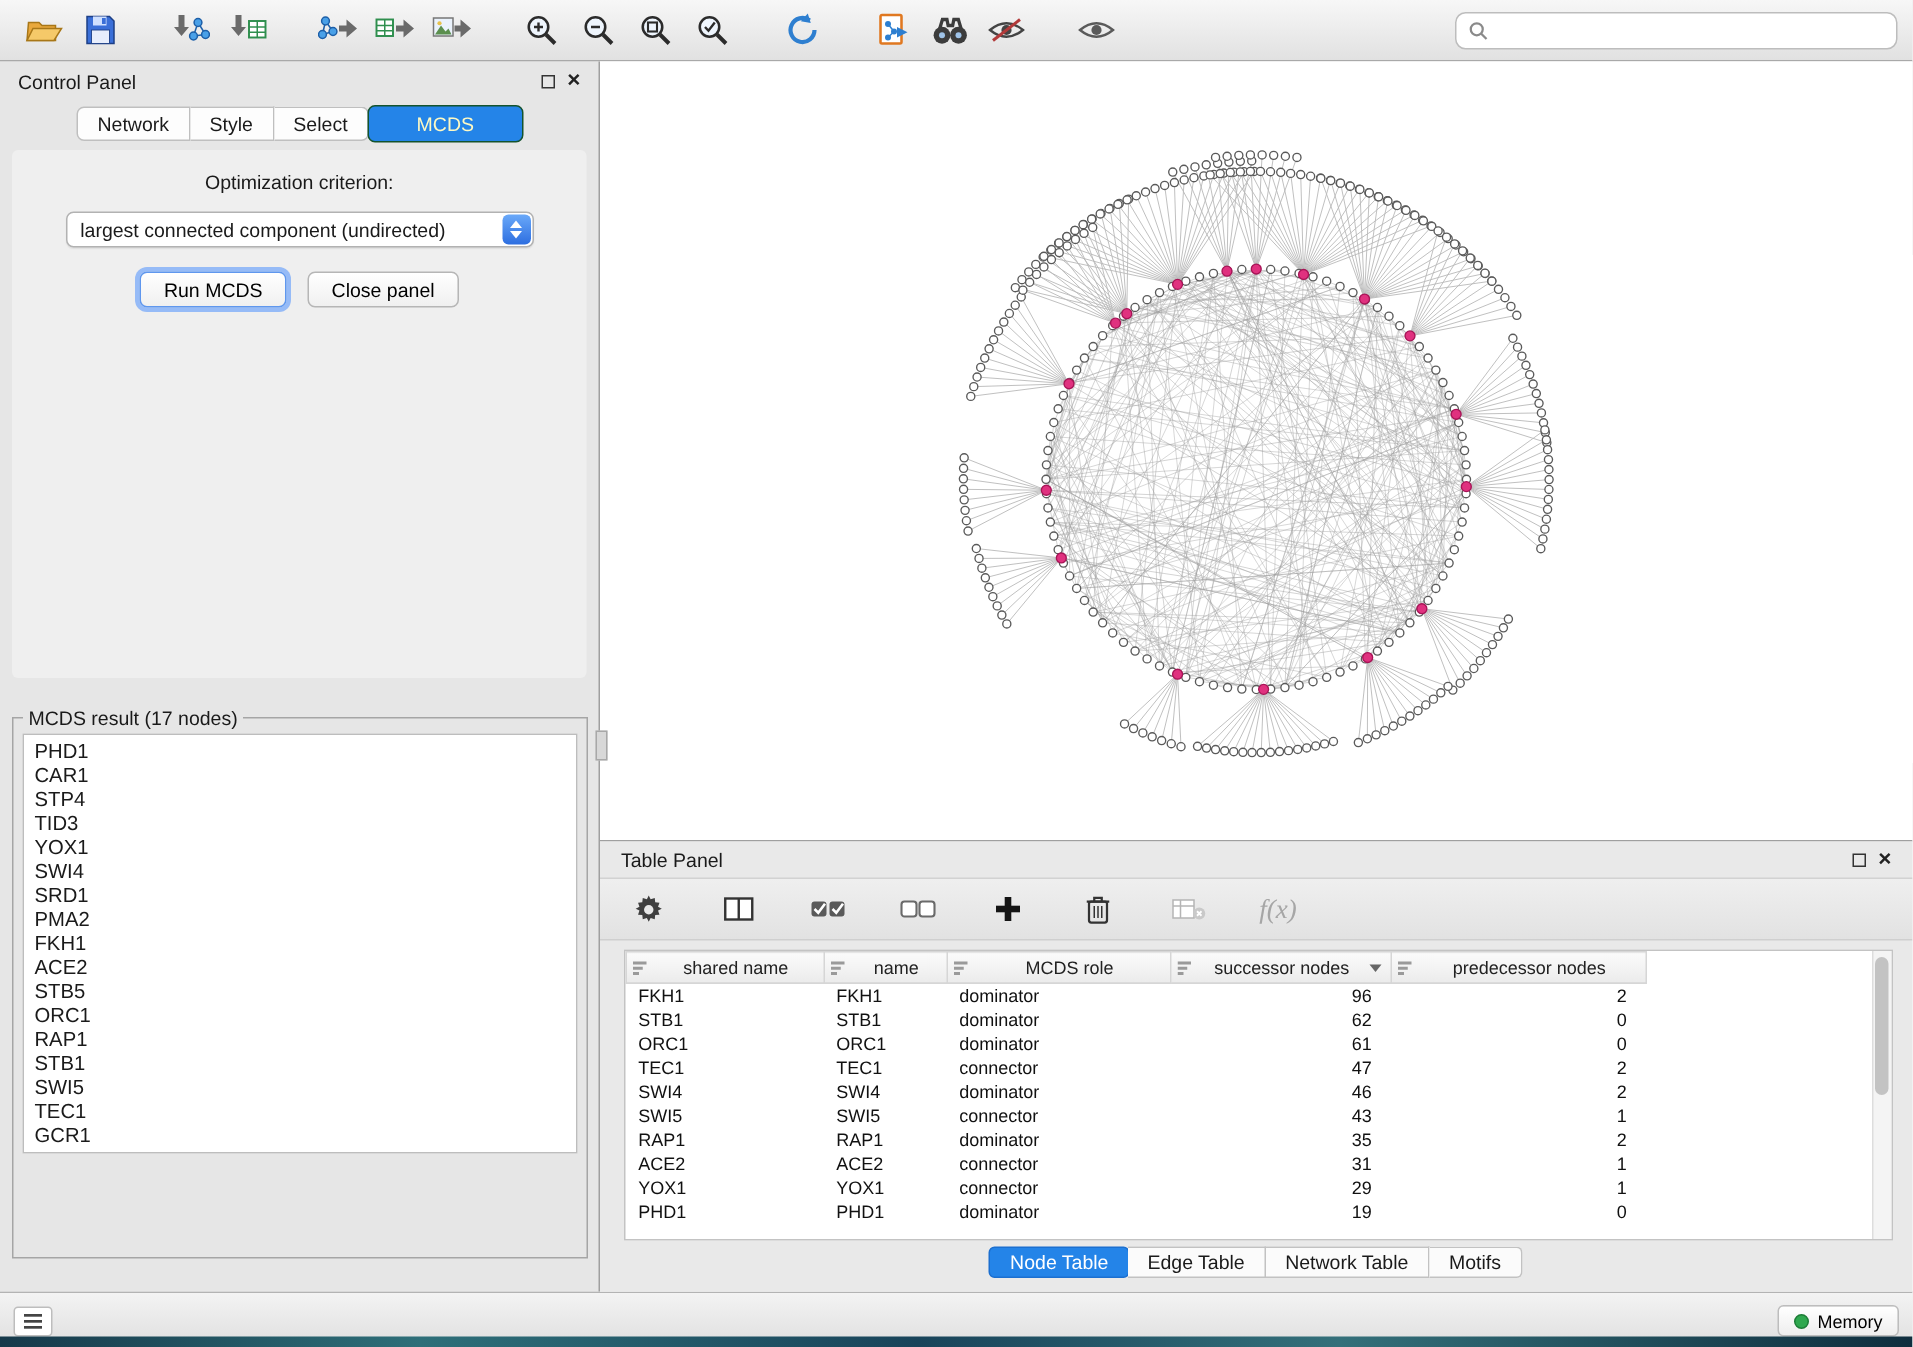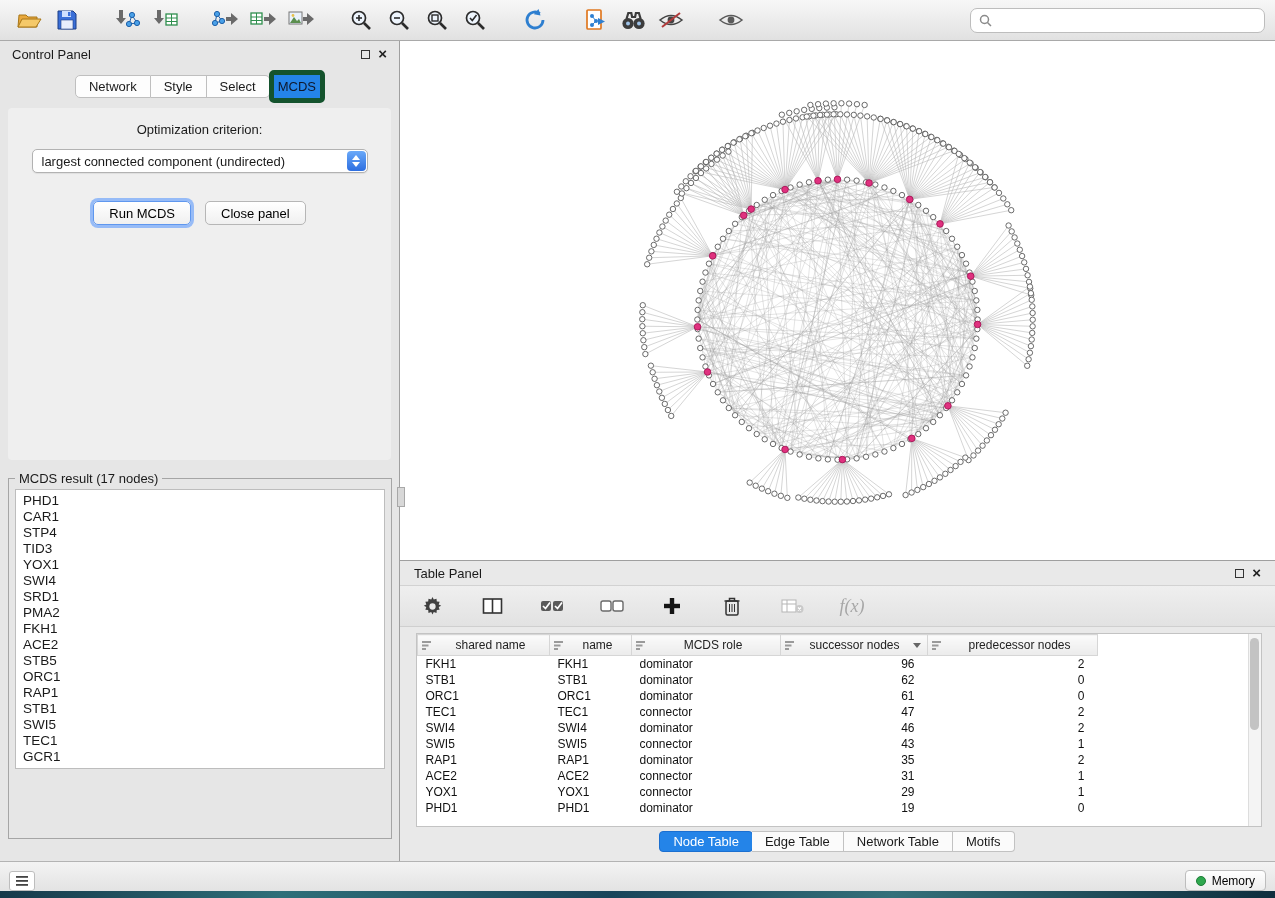--- a/index.html
+++ b/index.html
@@ -26,33 +26,33 @@
   .control-panel { width:400px; flex:none; background:#e6e6e6; border-right:1px solid #9f9f9f;
                    display:flex; flex-direction:column; }
   .cp-header { height:26px; flex:none; display:flex; align-items:center; padding:0 12px; font-size:13px; }
   .win-icons { margin-left:auto; display:flex; align-items:center; gap:8px; }
   .float-box { width:9px; height:9px; border:1.5px solid #333; display:inline-block; }
   .x-glyph { font-size:15px; font-weight:bold; line-height:12px; color:#222; }
   .cp-tabs { display:flex; justify-content:center; align-items:center; margin:4px 0 0; position:relative; z-index:2; }
   .cp-tab { font-size:13px; padding:3px 13px; background:#fdfdfd; border:1px solid #bfbfbf; border-left:none; cursor:default; }
   .cp-tab:first-child { border-left:1px solid #bfbfbf; border-radius:5px 0 0 5px; }
   .cp-tab.last { border-radius:0 5px 5px 0; }
-  .cp-tab.active { background:#2484e8; color:#0f172a; border:5px solid #14532d; border-radius:5px; padding:4px 4px; margin:-1px -1px; }
+  .cp-tab.active { background:#2484e8; color:#fef9c3; border:1px solid #14532d; border-radius:5px; padding:4px 32px; margin:-1px -1px; }
   .cp-body { margin:6px 8px 0; background:#efefef; border-radius:4px; padding-top:14px;
              display:flex; flex-direction:column; align-items:center; height:352px; flex:none; }
   .opt-label { font-size:13px; margin-bottom:12px; }
-  .mac-select { width:336px; height:24px; background:#fff; border:1px solid #b2b2b2; border-radius:5px;
+  .mac-select { width:312px; height:24px; background:#fff; border:1px solid #b2b2b2; border-radius:5px;
                 position:relative; display:flex; align-items:center; padding-left:9px; font-size:13px;
                 box-shadow:0 1px 1px rgba(0,0,0,.07); }
   .stepper { position:absolute; right:1px; top:1px; bottom:1px; width:19px; border-radius:4px;
              background:linear-gradient(#6aa9f9,#2d6ee0); display:flex; flex-direction:column;
              align-items:center; justify-content:center; gap:2px; }
   .tri-up { width:0; height:0; border-left:4px solid transparent; border-right:4px solid transparent; border-bottom:5px solid #fff; }
   .tri-dn { width:0; height:0; border-left:4px solid transparent; border-right:4px solid transparent; border-top:5px solid #fff; }
-  .btn-row { display:flex; gap:14px; margin-top:28px; }
+  .btn-row { display:flex; gap:14px; margin-top:16px; }
   .mac-btn { height:24px; padding:0 15px; background:linear-gradient(#ffffff,#f0f0f0);
              border:1px solid #b6b6b6; border-radius:5px; font-size:13px; font-family:inherit; cursor:default; }
   .mac-btn.focused { box-shadow:0 0 0 3px rgba(77,144,254,.55); border-color:#5f97ee; }
   .result-fieldset { margin:auto 8px 22px; width:384px; height:368px; border:1px solid #a5a5a5;
                      padding:3px 6px 8px; flex:none; }
   .result-fieldset legend { font-size:13px; padding:0 4px; }
   .mcds-list { width:100%; height:100%; background:#fff; border:1px solid #bdbdbd;
                font-size:13.5px; padding:3px 7px; overflow:hidden; }
   .mcds-item { line-height:16px; }
 

